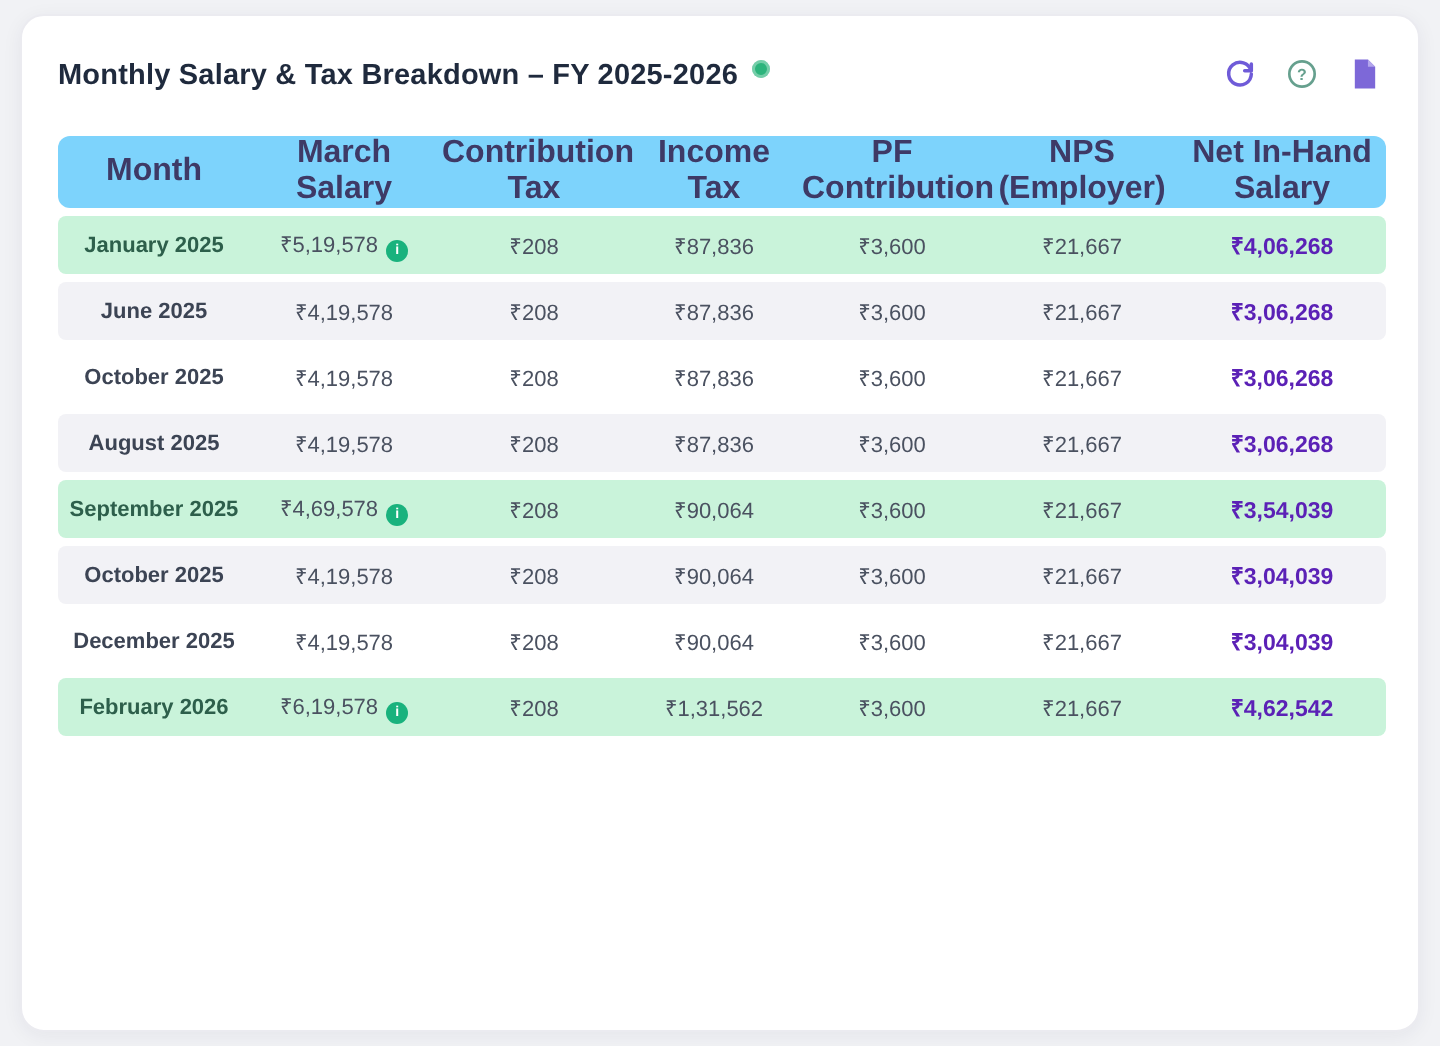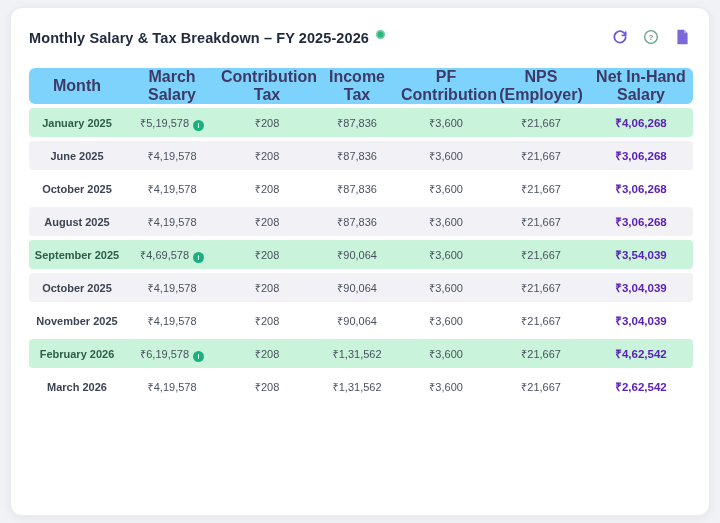--- a/index.html
+++ b/index.html
@@ -140,41 +140,32 @@
         <tr class="even">
           <td class="month">October 2025</td>
           <td>₹4,19,578</td>
           <td>₹208</td>
           <td>₹90,064</td>
           <td>₹3,600</td>
           <td>₹21,667</td>
           <td class="net">₹3,04,039</td>
         </tr>
         <tr class="odd">
-          <td class="month">November 2025</td>
+          <td class="month">December 2025</td>
           <td>₹4,19,578</td>
           <td>₹208</td>
           <td>₹90,064</td>
           <td>₹3,600</td>
           <td>₹21,667</td>
           <td class="net">₹3,04,039</td>
         </tr>
         <tr class="hl">
           <td class="month">February 2026</td>
           <td>₹6,19,578<span class="badge">i</span></td>
           <td>₹208</td>
           <td>₹1,31,562</td>
           <td>₹3,600</td>
           <td>₹21,667</td>
           <td class="net">₹4,62,542</td>
         </tr>
-        <tr class="odd">
-          <td class="month">March 2026</td>
-          <td>₹4,19,578</td>
-          <td>₹208</td>
-          <td>₹1,31,562</td>
-          <td>₹3,600</td>
-          <td>₹21,667</td>
-          <td class="net">₹2,62,542</td>
-        </tr>
       </tbody>
   </table>
 </div>
 
 </body></html>

